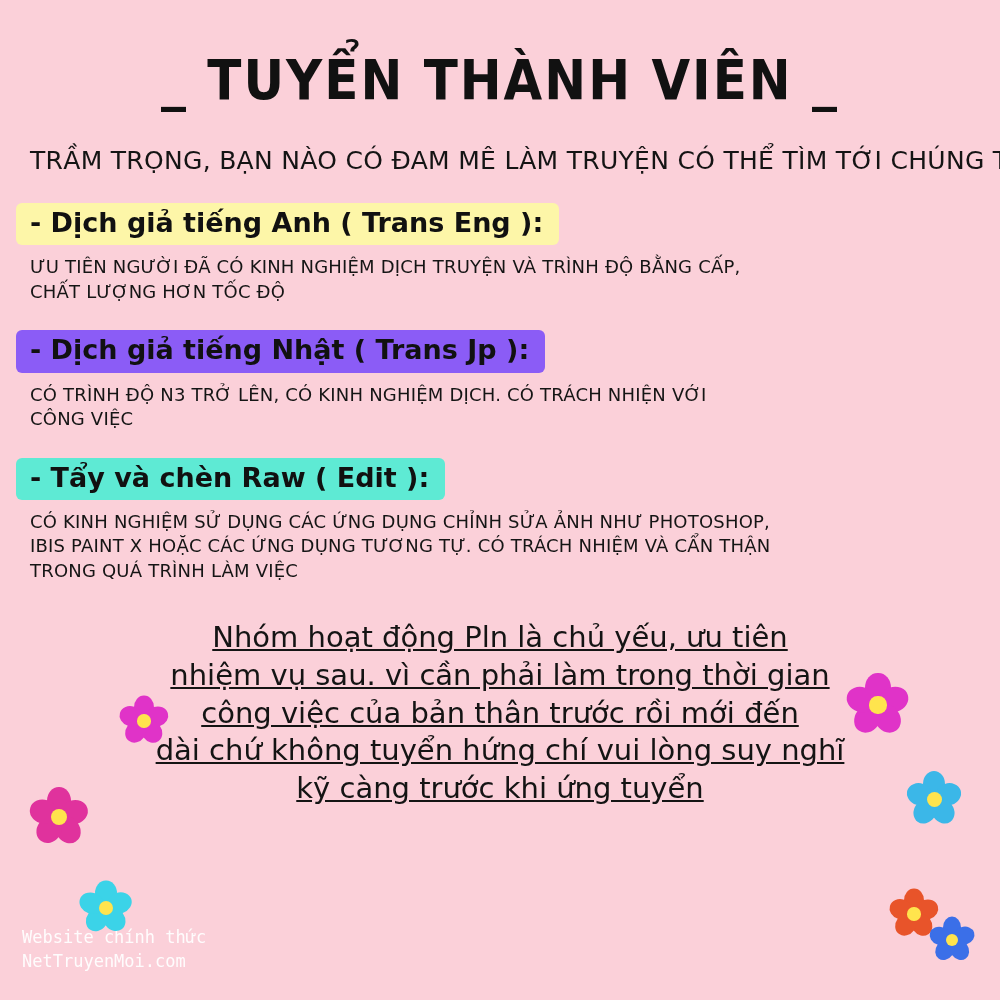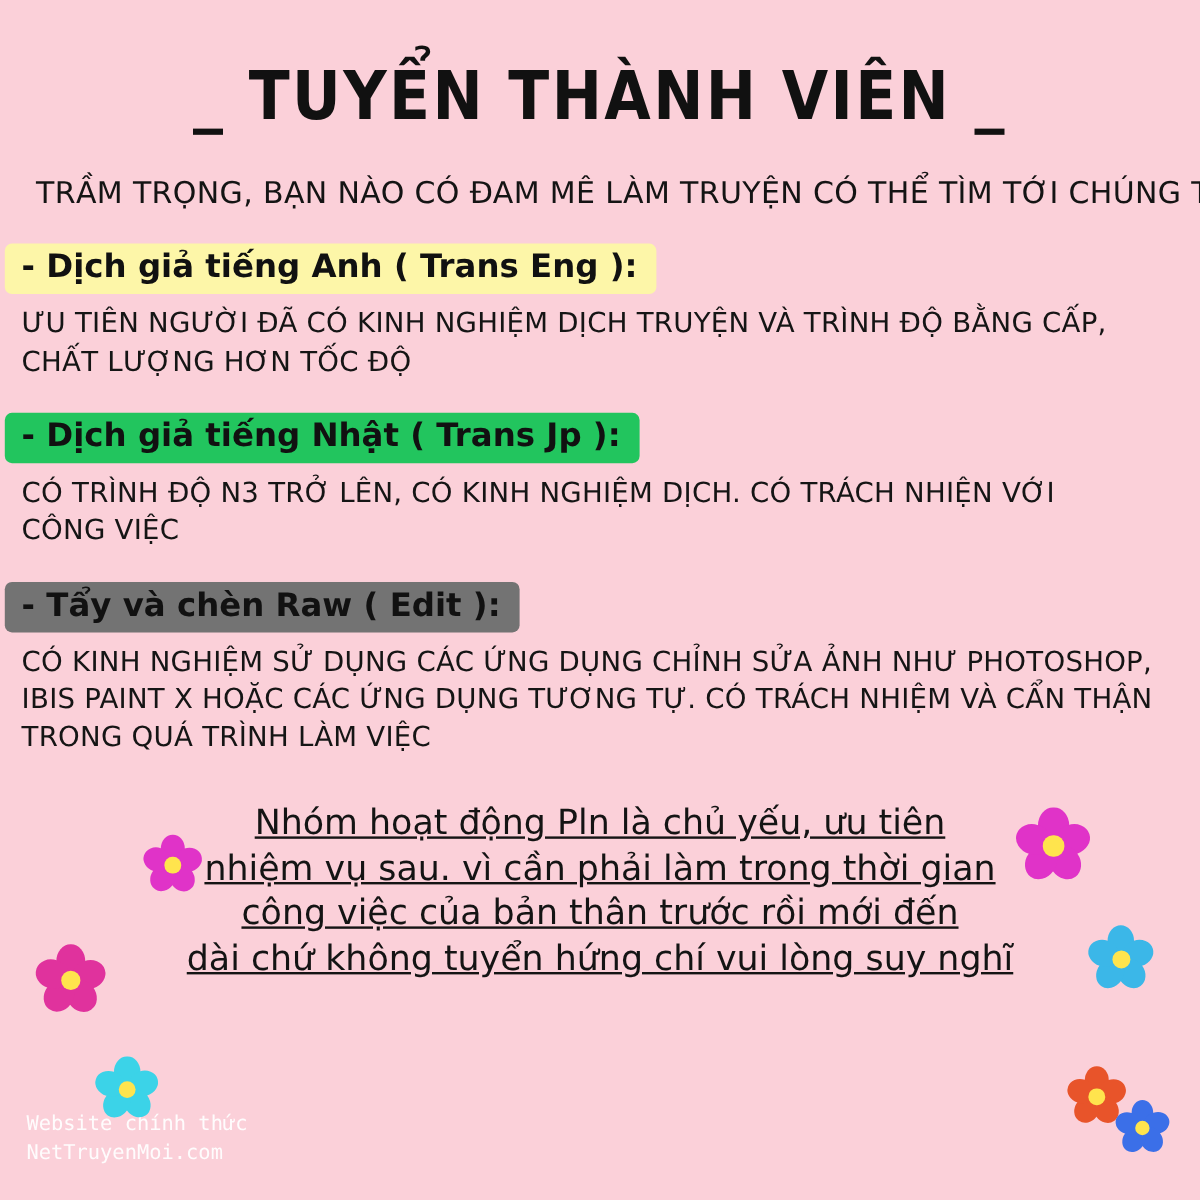--- a/index.html
+++ b/index.html
@@ -42,36 +42,36 @@
     line-height: 1.32;
     color: #141414;
     margin-top: 38px;
     letter-spacing: 0.3px;
     text-transform: uppercase;
     padding: 0 30px;
   }
   .intro div { white-space: nowrap; }
 
   
-  .section { margin-top: 26px; padding-left: 4px; }
+  .section { margin-top: 26px; padding-left: 16px; }
   .role-label {
     display: inline-block;
     font-size: 27px;
     font-weight: bold;
     color: #111;
     padding: 6px 16px 8px 14px;
     border-radius: 6px;
     line-height: 1.05;
   }
   .role-eng  { background: #fdf6a8; }
   .role-jp   { background: #7fd8f2; }
   .role-edit { background: #c97fe8; }
 
   .role-desc {
-    font-size: 23px;
+    font-size: 18px;
     line-height: 1.36;
     color: #151515;
     margin-top: 10px;
     padding-left: 14px;
     text-transform: uppercase;
     letter-spacing: 0.2px;
   }
   .role-desc div { white-space: nowrap; }
 
   
@@ -158,41 +158,42 @@
 
   <div class="section">
     <div class="role-label role-eng" style="background: rgb(253, 246, 168);">- Dịch giả tiếng Anh ( Trans Eng ):</div>
     <div class="role-desc">
       <div>Ưu tiên người đã có kinh nghiệm dịch truyện và trình độ bằng cấp,</div>
       <div>chất lượng hơn tốc độ</div>
     </div>
   </div>
 
   <div class="section">
-    <div class="role-label role-jp" style="background: #22c55e;">- Dịch giả tiếng Nhật ( Trans Jp ):</div>
+    <div class="role-label role-jp" style="background: #8b5cf6;">- Dịch giả tiếng Nhật ( Trans Jp ):</div>
     <div class="role-desc">
       <div>Có trình độ N3 trở lên, có kinh nghiệm dịch. Có trách nhiện với</div>
       <div>công việc</div>
     </div>
   </div>
 
   <div class="section">
-    <div class="role-label role-edit" style="background: #737373;">- Tẩy và chèn Raw ( Edit ):</div>
+    <div class="role-label role-edit" style="background: #5eead4;">- Tẩy và chèn Raw ( Edit ):</div>
     <div class="role-desc">
       <div>Có kinh nghiệm sử dụng các ứng dụng chỉnh sửa ảnh như photoshop,</div>
       <div>ibis paint x hoặc các ứng dụng tương tự. Có trách nhiệm và cẩn thận</div>
       <div>trong quá trình làm việc</div>
     </div>
   </div>
 
   <div class="closing">
     <div>Nhóm hoạt động Pln là chủ yếu, ưu tiên</div>
     <div>nhiệm vụ sau. vì cần phải làm trong thời gian</div>
     <div>công việc của bản thân trước rồi mới đến</div>
     <div>dài chứ không tuyển hứng chí vui lòng suy nghĩ</div>
+    <div>kỹ càng trước khi ứng tuyển</div>
   </div>
 
 
   <div class="watermark">
     <div>Website chính thức</div>
     <div>NetTruyenMoi.com</div>
   </div>
 
   <div id="flower-layer">
       <div class="flower" style="left: 118px; top: 695px; width: 52px; height: 52px;">

